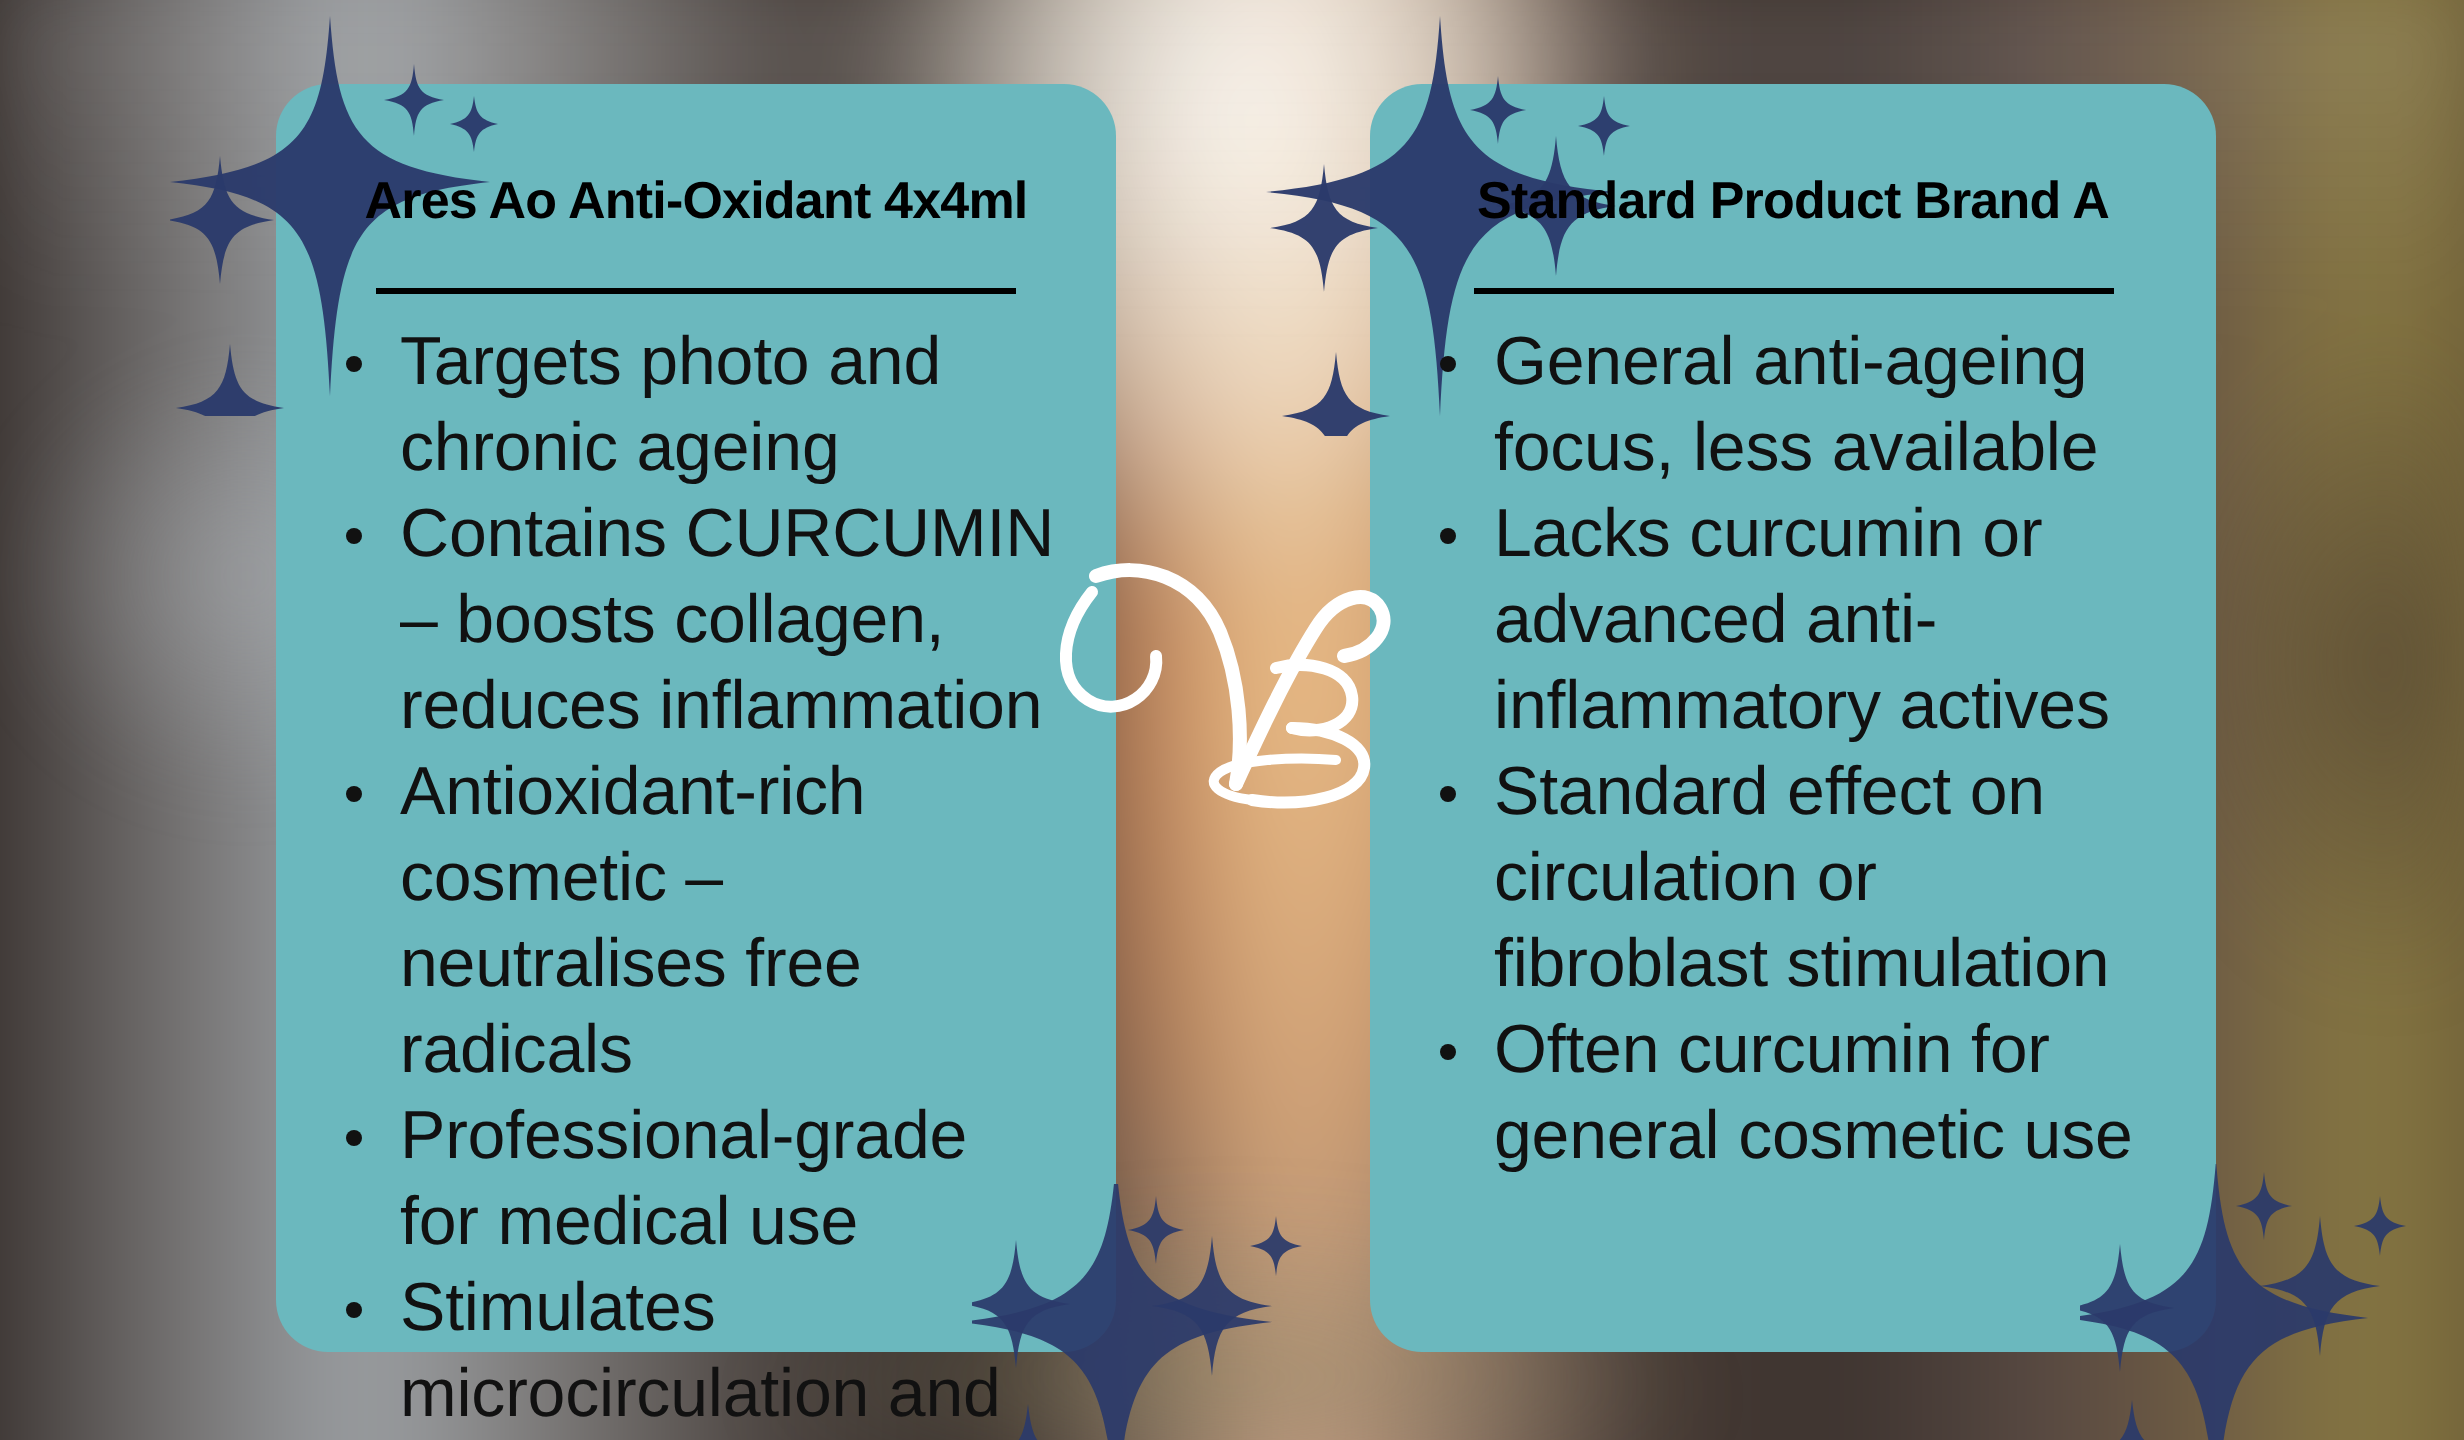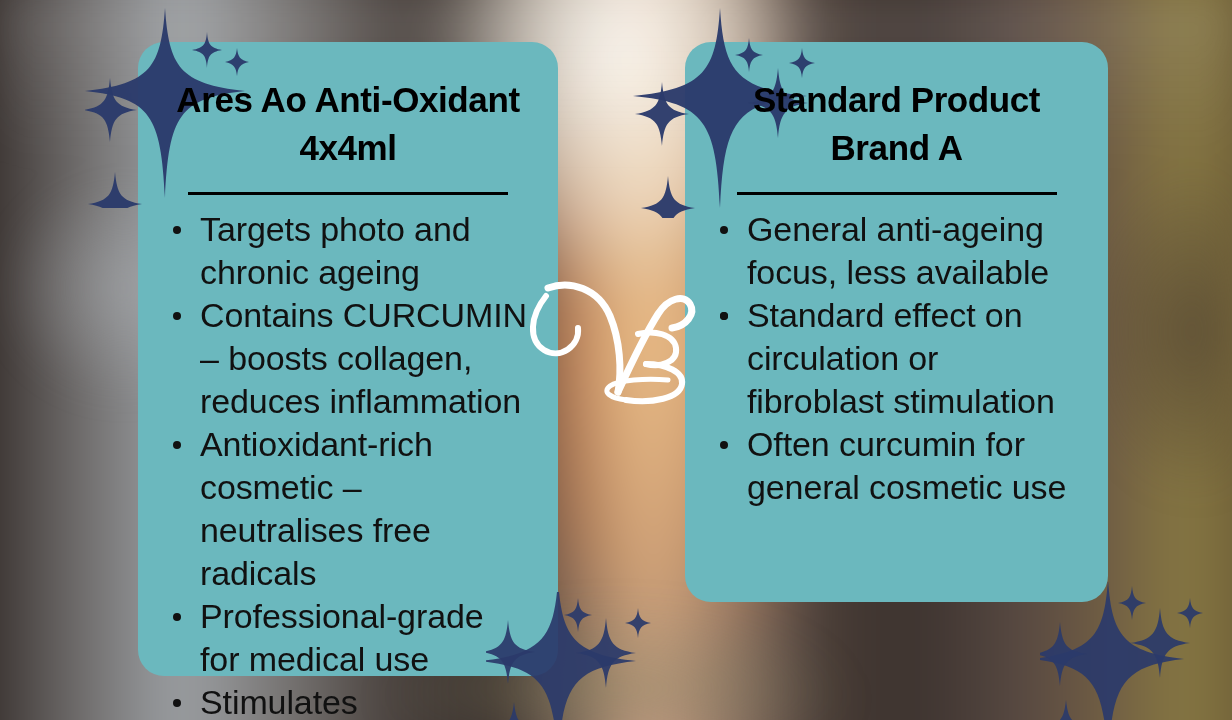--- a/index.html
+++ b/index.html
@@ -86,34 +86,34 @@
   }
 
   
   .card {
     position: absolute;
     background: #6bb8be;
     border-radius: 26px;
     box-sizing: border-box;
   }
   #card-left  { left: 138px; top: 42px; width: 420px; height: 634px; }
-  #card-right { left: 685px; top: 42px; width: 423px; height: 560px; }
+  #card-right { left: 685px; top: 42px; width: 423px; height: 634px; }
 
   .card-inner {
     position: relative;
     z-index: 3;
     height: 100%;
     padding: 34px 30px 0 30px;
     box-sizing: border-box;
   }
 
   .card-title {
     margin: 0;
     text-align: center;
-    font-size: 35px;
+    font-size: 26px;
     line-height: 48px;
     font-weight: 700;
     letter-spacing: -0.4px;
     color: #000;
   }
   .title-rule {
     width: 320px;
     height: 3px;
     background: #000;
     margin: 20px auto 13px auto;
@@ -213,20 +213,21 @@
     <div class="card-inner">
       <h2 class="card-title">Standard Product Brand A</h2>
       <div class="title-rule"></div>
       <ul class="bullets">
         <li>
           <span class="dot"></span>
           <span>General anti-ageing focus, less available</span>
         </li>
         <li>
           <span class="dot"></span>
+          <span>Lacks curcumin or advanced anti-inflammatory actives</span>
         </li>
         <li>
           <span class="dot"></span>
           <span>Standard effect on circulation or fibroblast stimulation</span>
         </li>
         <li>
           <span class="dot"></span>
           <span>Often curcumin for general cosmetic use</span>
         </li>
       </ul>

